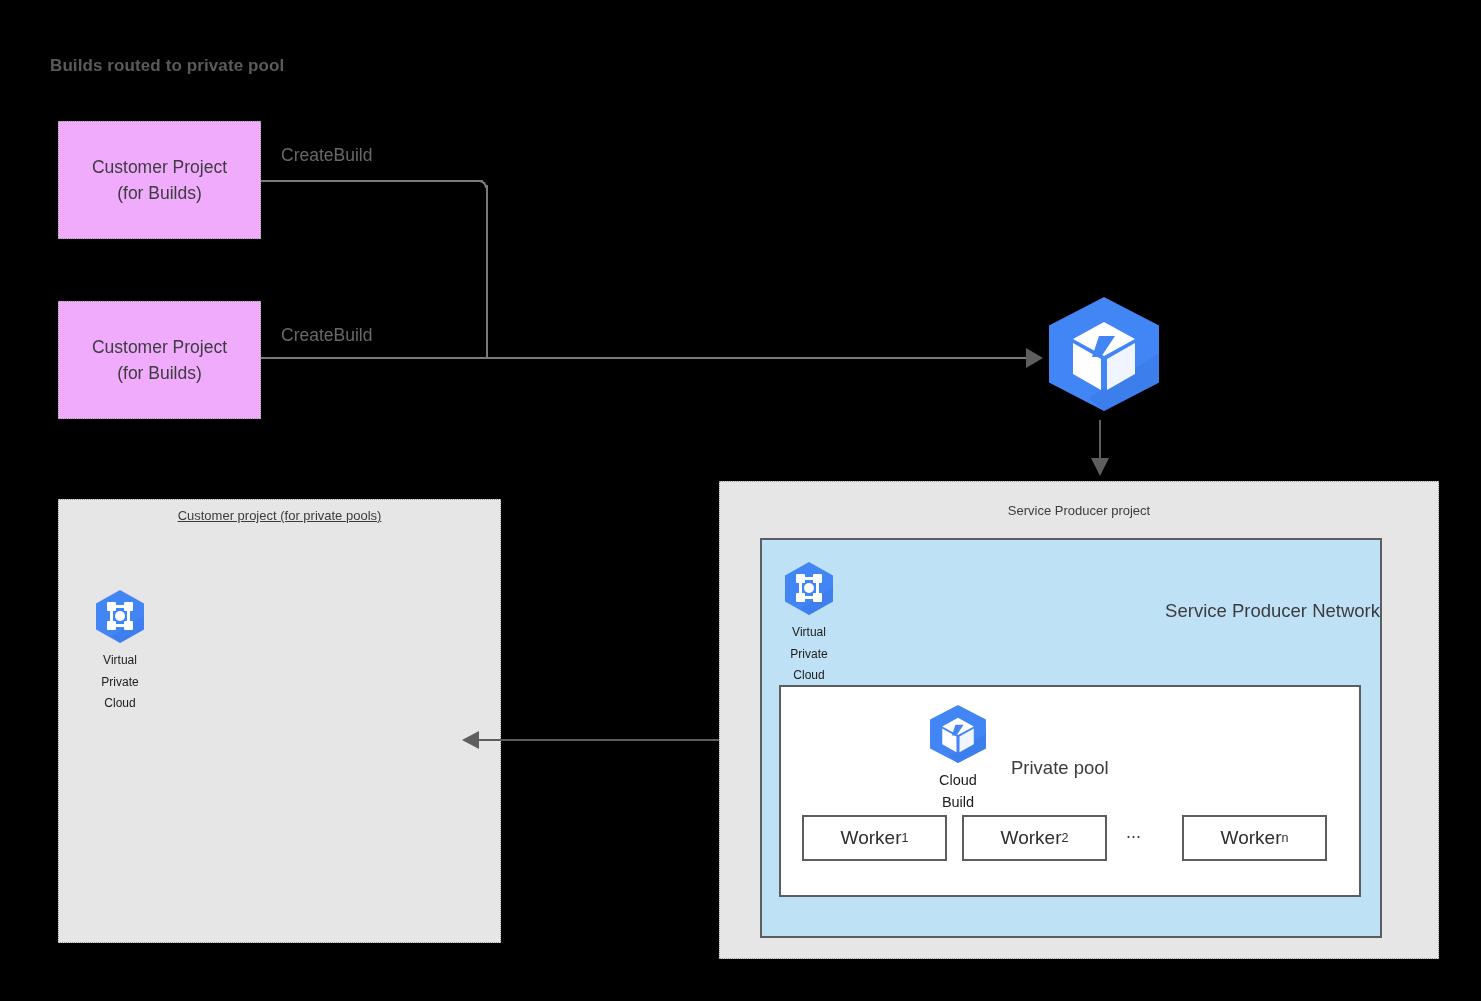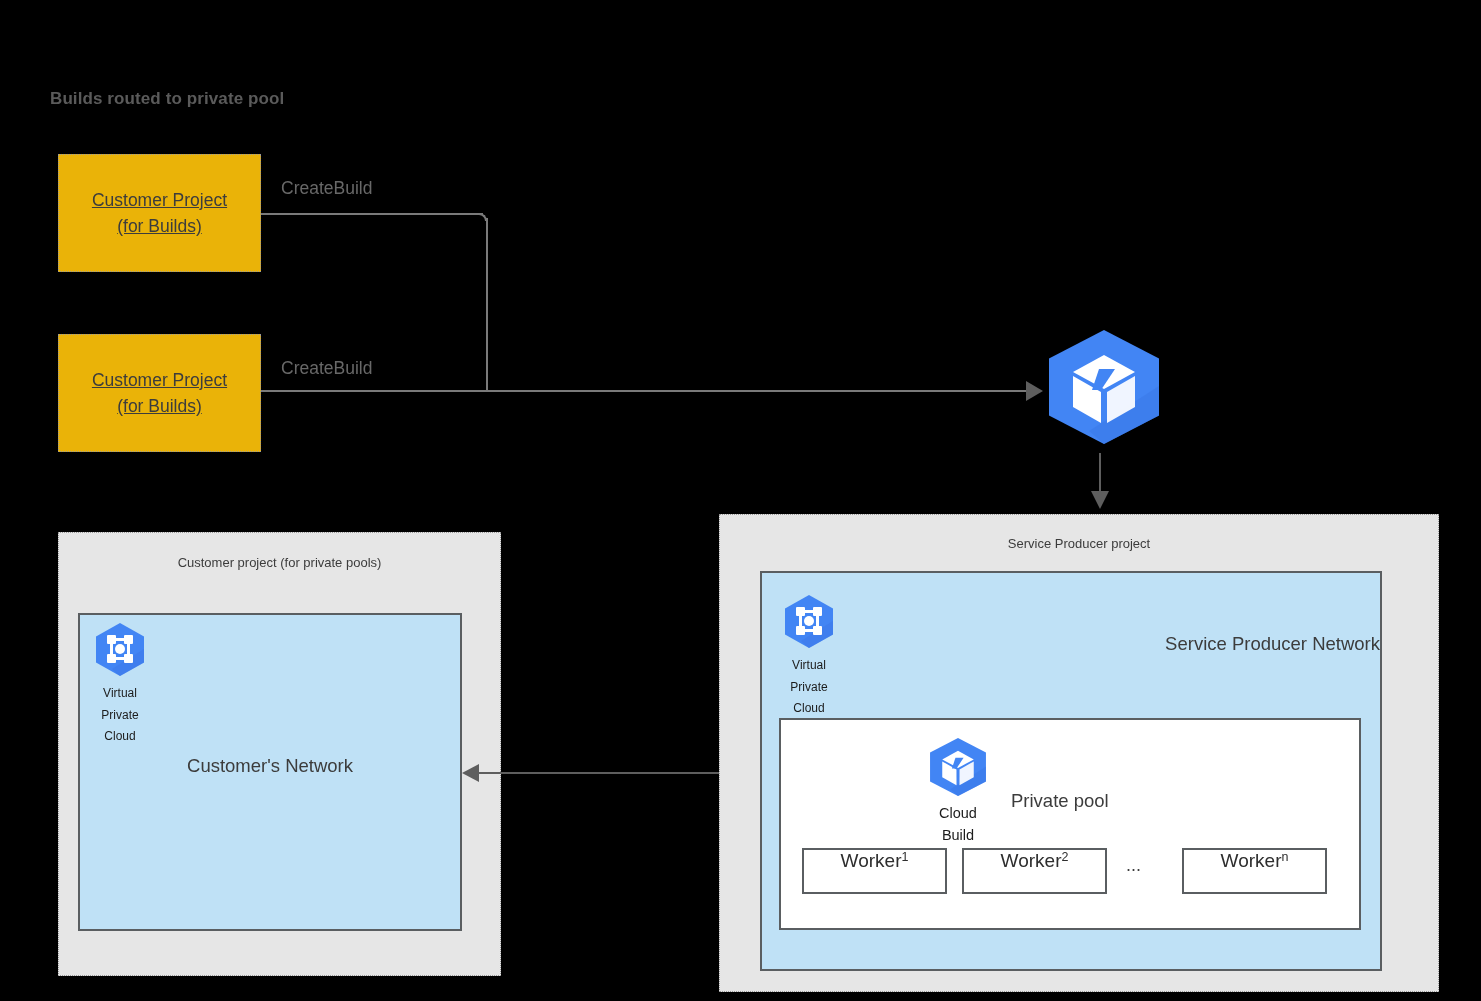--- a/index.html
+++ b/index.html
@@ -9,50 +9,48 @@
   }
   body {
     font-family: "Liberation Sans", sans-serif;
   }
   #canvas {
     position: relative;
     width: 1481px;
     height: 959px;
     background: #000000;
     overflow: hidden;
-    margin-top: 33px;
   }
 
   .abs { position: absolute; box-sizing: border-box; }
 
   
   #diagram-title {
     left: 50px;
     top: 56px;
     font-size: 17px;
     font-weight: bold;
     color: #5a5a5a;
     letter-spacing: 0.1px;
     white-space: nowrap;
   }
 
   
   .cust-build-box {
     width: 203px;
     height: 118px;
-    background: #eab308;
+    background: #f0abfc;
     border: 1.5px dotted #9a9a9a;
     display: flex;
     align-items: center;
     justify-content: center;
     text-align: center;
     color: #3c3c3c;
     font-size: 17.5px;
     line-height: 26px;
-    text-decoration: underline;
   }
   #cust-build-1 { left: 58px; top: 121px; }
   #cust-build-2 { left: 58px; top: 301px; }
 
   
   .createbuild-label {
     font-size: 17.5px;
     color: #686868;
     white-space: nowrap;
   }
@@ -112,21 +110,21 @@
   #service-producer-panel { left: 719px; top: 481px; width: 720px; height: 478px; }
 
   .panel-title {
     position: absolute;
     left: 0; right: 0;
     text-align: center;
     color: #3c3c3c;
     font-size: 13px;
     white-space: nowrap;
   }
-  #customer-pools-title { top: 22px; }
+  #customer-pools-title { top: 8px; text-decoration: underline; }
   #service-producer-title { top: 21px; }
 
   
   .network-box {
     background: #bfe1f6;
     border: 2.5px solid #5a5e61;
   }
   #customers-network-box { left: 78px; top: 580px; width: 384px; height: 318px; }
   #service-producer-network-box { left: 760px; top: 538px; width: 622px; height: 400px; }
 
@@ -200,21 +198,21 @@
     margin-top: 2px;
   }
 
   
   .worker-box {
     position: absolute;
     top: 128px;
     height: 42px;
     background: #ffffff;
     border: 2px solid #5a5e61;
-    display: flex; align-items: flex-start; justify-content: center;
+    display: flex; align-items: center; justify-content: center;
     color: #2e2e2e; font-size: 19px;
   }
   .worker-box sub { font-size: 12.5px; }
   #worker-1 { left: 21px; width: 141px; }
   #worker-2 { left: 181px; width: 141px; }
   #worker-n { left: 401px; width: 141px; }
   #worker-ellipsis {
     position: absolute; left: 345px; top: 135px;
     color: #3c3c3c; font-size: 18px;
   }
@@ -263,23 +261,20 @@
     </svg>
   </div>
 
   <div class="abs" id="down-arrow-line"></div>
   <div class="abs" id="down-arrow-head"></div>
 
   <div class="abs project-panel" id="customer-pools-panel">
     <div class="panel-title" id="customer-pools-title">Customer project (for private pools)</div>
   </div>
 
-  <div class="abs network-box" id="customers-network-box">
-    <div class="network-title" id="customers-network-title">Customer's Network</div>
-  </div>
 
   <div class="vpc-group" id="vpc-group-left">
     <span>
       <svg viewBox="0 0 56 56" width="56" height="56" aria-hidden="true">
         <polygon points="28,2 52,15.5 52,41.5 28,55 4,41.5 4,15.5" fill="#4285f4"></polygon>
         <polygon points="52,28 52,41.5 28,55 20,48" fill="#3b78e7" opacity="0.5"></polygon>
         <g fill="#ffffff">
           <rect x="15" y="14" width="9" height="9" rx="1"></rect>
           <rect x="32" y="14" width="9" height="9" rx="1"></rect>
           <rect x="15" y="33" width="9" height="9" rx="1"></rect>

